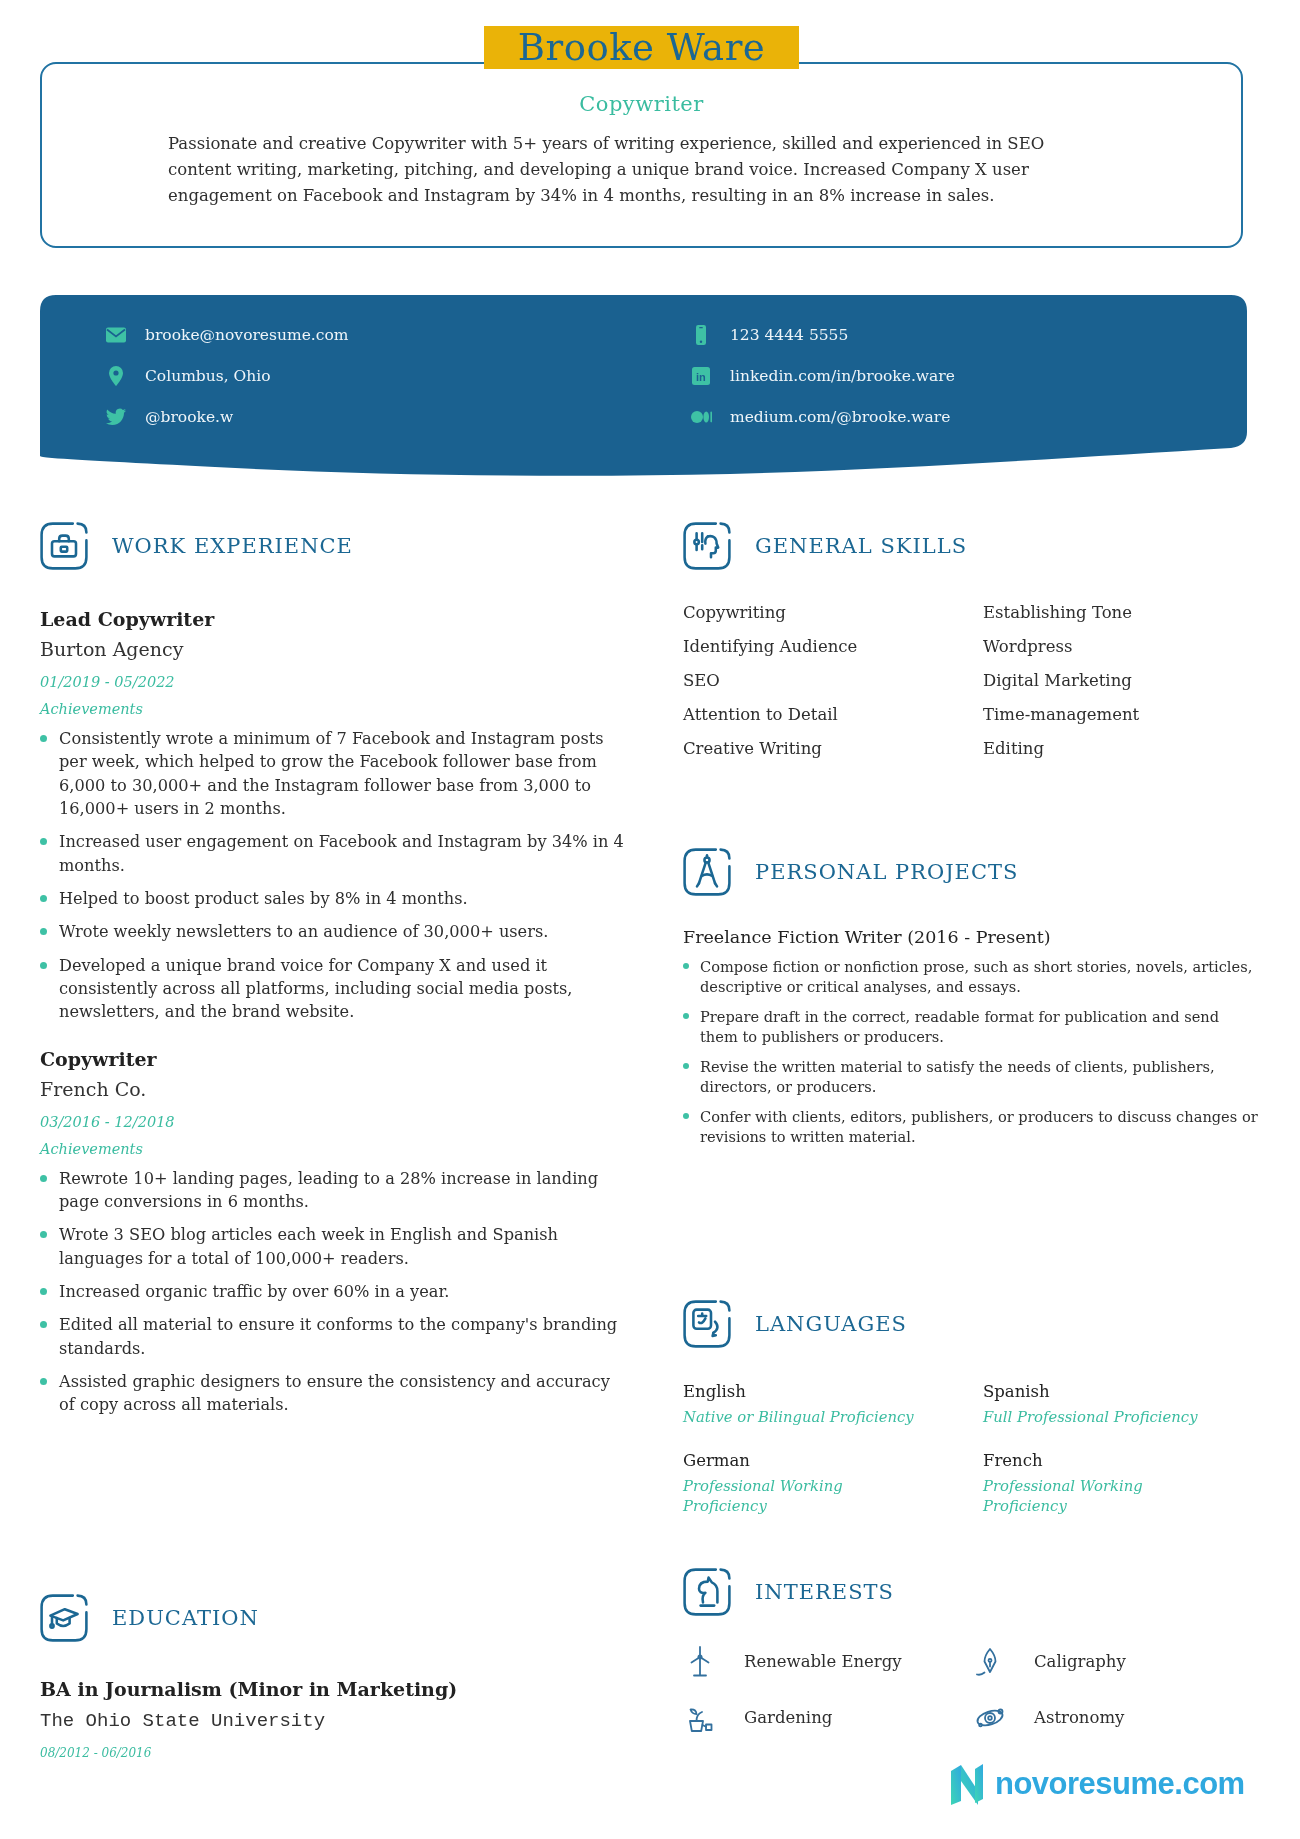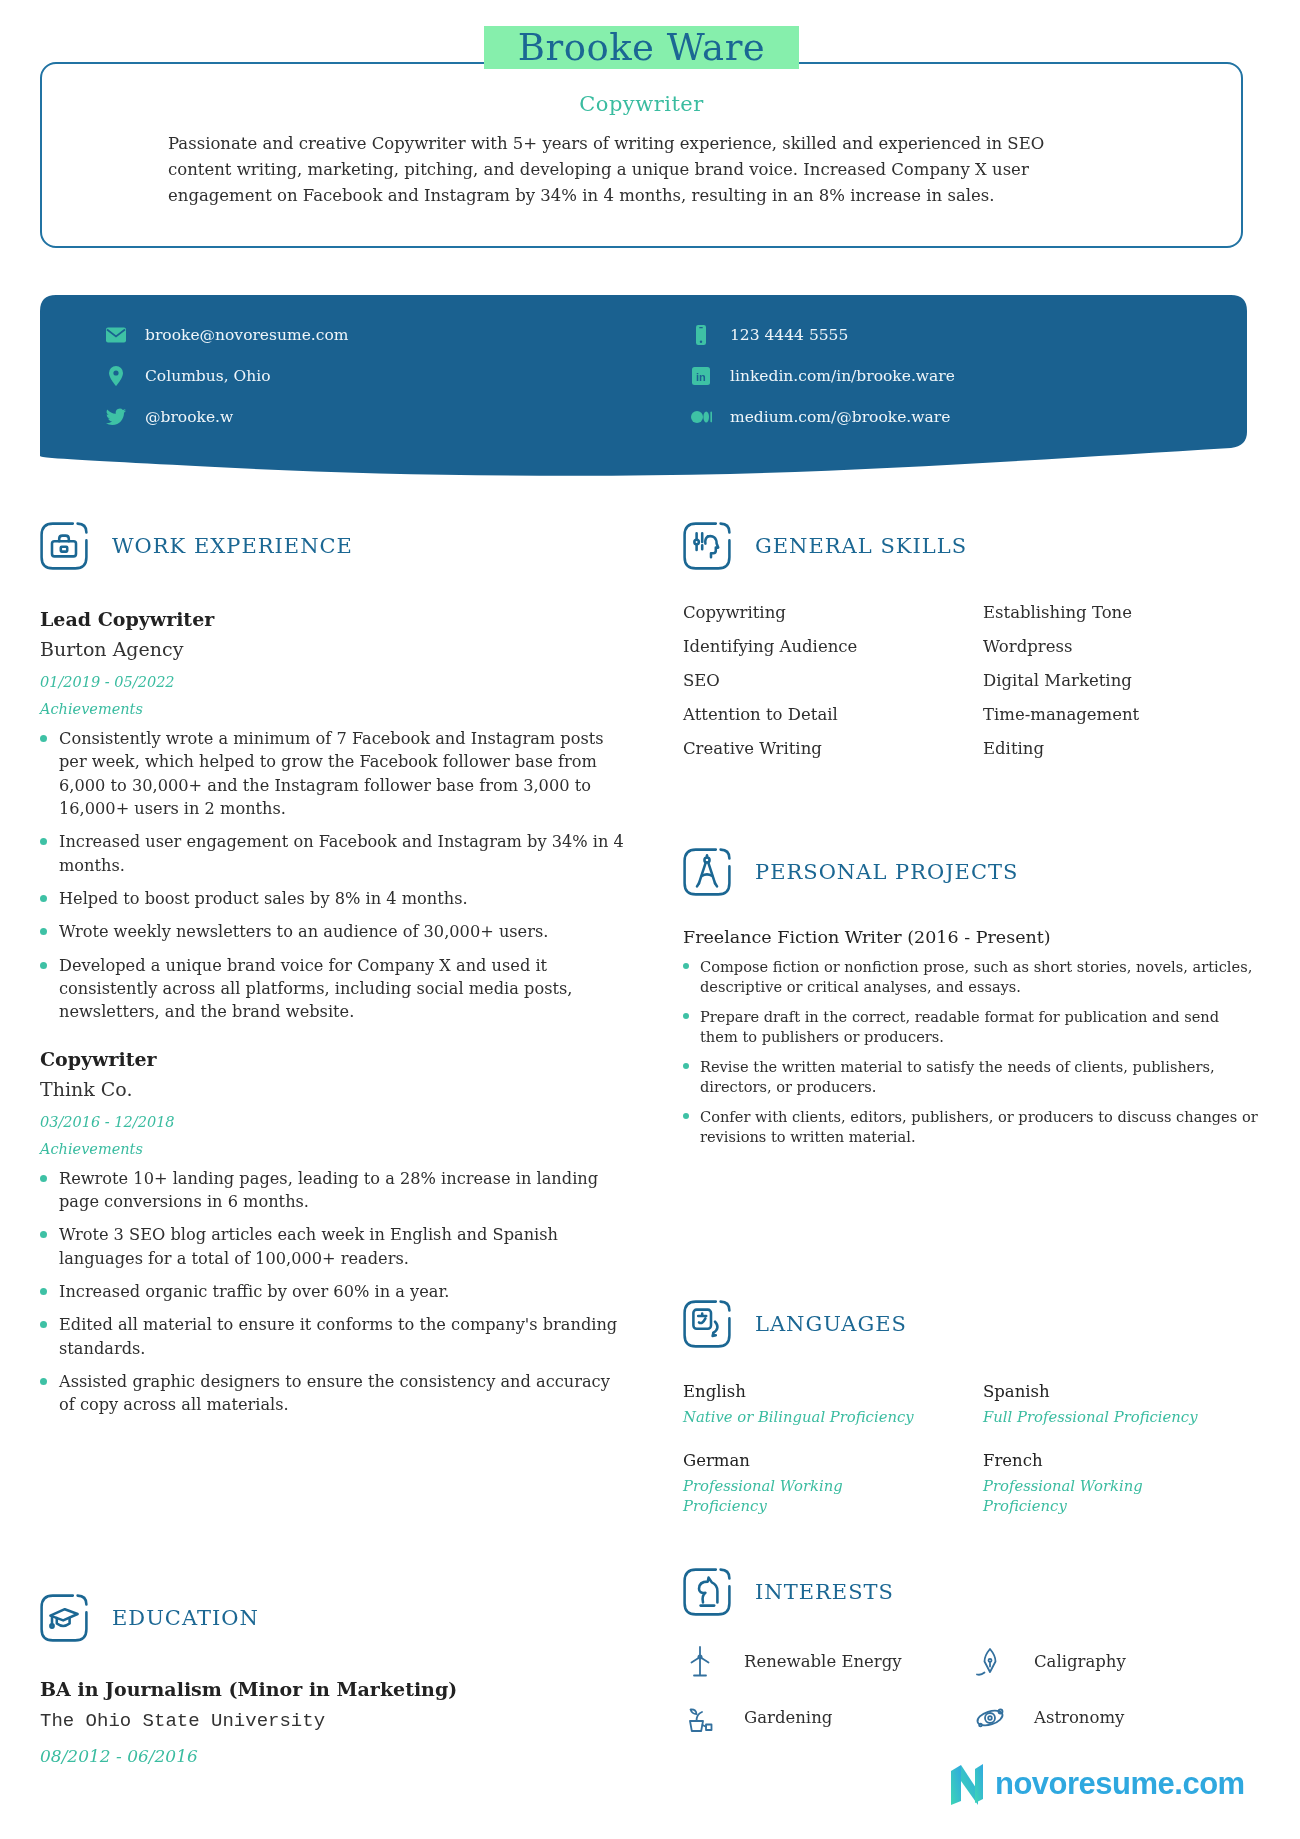--- a/index.html
+++ b/index.html
@@ -1,21 +1,21 @@
 <!DOCTYPE html>
 <html style="--primary-blue: #1B6793; --border-blue: #2173A3; --bar-blue: #1A6190; --teal: #3EC1A5; --teal-text: #3ABCA0; --contact-text: #EFF5F9; --logo-blue: #2FA8DF; --logo-gradient-start: #3ED6B5; --logo-gradient-end: #2FA8E0;"><head>
 <meta charset="utf-8">
 <style>
   html,body{margin:0;padding:0;background:#ffffff;}
   body{width:1300px;height:1839px;position:relative;overflow:hidden;
        font-family:"DejaVu Serif",serif;color:#2e2e2e;}
 
   
   .name-row{position:absolute;left:40px;top:26px;width:1203px;text-align:center;z-index:3;}
-  .name-row span{display:inline-block;background:#86efac;padding:0 34px;font-size:37px;
+  .name-row span{display:inline-block;background:#eab308;padding:0 34px;font-size:37px;
                  color:var(--primary-blue,#1B6793);letter-spacing:.5px;}
   .subtitle-row{position:absolute;left:40px;top:92px;width:1203px;text-align:center;z-index:3;
                 font-size:21px;color:var(--teal-text,#3ABCA0);letter-spacing:.5px;}
   .summary-box{position:absolute;left:40px;top:62px;width:1203px;height:186px;box-sizing:border-box;
                border:2px solid var(--border-blue,#2173A3);border-radius:16px;z-index:1;}
   .summary{position:absolute;left:168px;top:131px;width:918px;font-size:16.5px;line-height:1.58;
            color:#2f2f2f;z-index:2;}
 
   
   .bar-svg{position:absolute;left:40px;top:295px;width:1207px;height:195px;z-index:1;}
@@ -52,21 +52,21 @@
   .project-title{font-size:17.5px;color:#222;margin-top:31px;}
   .proj-bullets{margin-top:10px;}
 
   .lang-grid{display:grid;grid-template-columns:300px 1fr;row-gap:24px;margin-top:34px;}
   .lang-name{font-size:16.5px;color:#222;}
   .lang-level{font-size:14.8px;font-style:italic;color:var(--teal-text,#3ABCA0);margin-top:6px;
               line-height:1.35;max-width:250px;}
 
   .edu-degree{font-size:19px;font-weight:700;color:#222;margin-top:36px;}
   .edu-school{font-size:19px;margin-top:10px;color:#333;font-family:Liberation Mono, monospace;}
-  .edu-dates{font-size:17px;font-style:italic;color:var(--teal-text,#3ABCA0);margin-top:14px;}
+  .edu-dates{font-size:12px;font-style:italic;color:var(--teal-text,#3ABCA0);margin-top:14px;}
 
   .interests-grid{display:grid;grid-template-columns:290px 1fr;row-gap:22px;margin-top:28px;}
   .interest-item{display:flex;align-items:center;gap:27px;font-size:16.5px;color:#2e2e2e;}
   .interest-item svg{flex:none;}
   .int-icon path,.int-icon circle,.int-icon ellipse{fill:none;stroke:#33709E;stroke-width:1.8;
         stroke-linecap:round;stroke-linejoin:round;}
 
   
   .footer-logo{position:absolute;left:948px;top:1763px;display:flex;align-items:center;gap:9px;}
   .footer-logo .brand{font-family:"Liberation Sans",sans-serif;font-weight:700;font-size:31px;
@@ -155,21 +155,21 @@
         <li>Consistently wrote a minimum of 7 Facebook and Instagram posts per week, which helped to grow the Facebook follower base from 6,000 to 30,000+ and the Instagram follower base from 3,000 to 16,000+ users in 2 months.</li>
         <li>Increased user engagement on Facebook and Instagram by 34% in 4 months.</li>
         <li>Helped to boost product sales by 8% in 4 months.</li>
         <li>Wrote weekly newsletters to an audience of 30,000+ users.</li>
         <li>Developed a unique brand voice for Company X and used it consistently across all platforms, including social media posts, newsletters, and the brand website.</li>
       </ul>
     </div>
 
     <div class="job" style="margin-top:24px;">
       <div class="job-title">Copywriter</div>
-      <div class="company">Think Co.</div>
+      <div class="company">French Co.</div>
       <div class="dates">03/2016 - 12/2018</div>
       <div class="ach-label">Achievements</div>
       <ul class="bullets">
         <li>Rewrote 10+ landing pages, leading to a 28% increase in landing page conversions in 6 months.</li>
         <li>Wrote 3 SEO blog articles each week in English and Spanish languages for a total of 100,000+ readers.</li>
         <li>Increased organic traffic by over 60% in a year.</li>
         <li>Edited all material to ensure it conforms to the company's branding standards.</li>
         <li>Assisted graphic designers to ensure the consistency and accuracy of copy across all materials.</li>
       </ul>
     </div>

